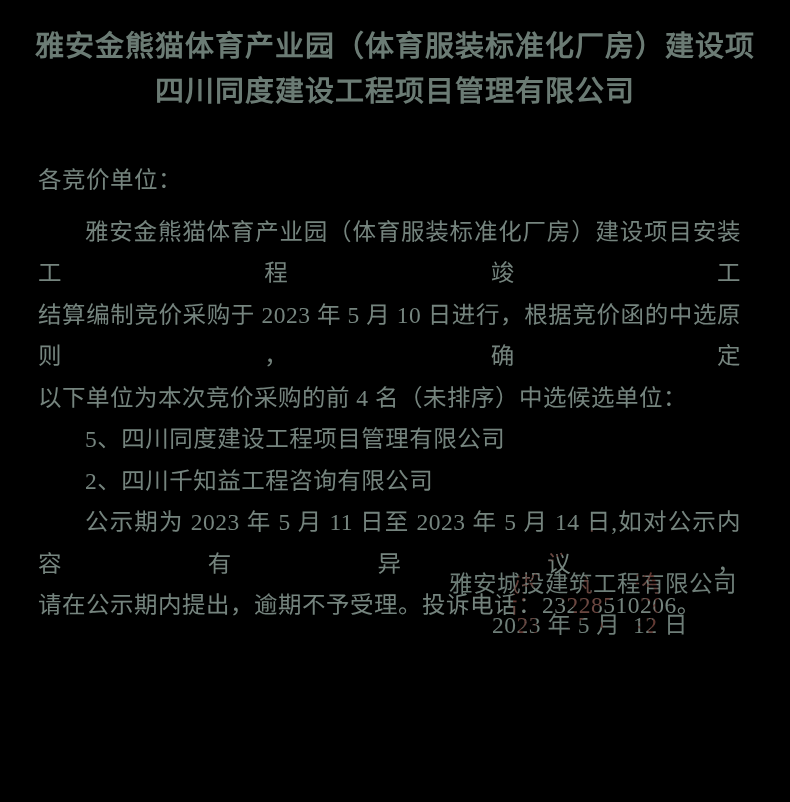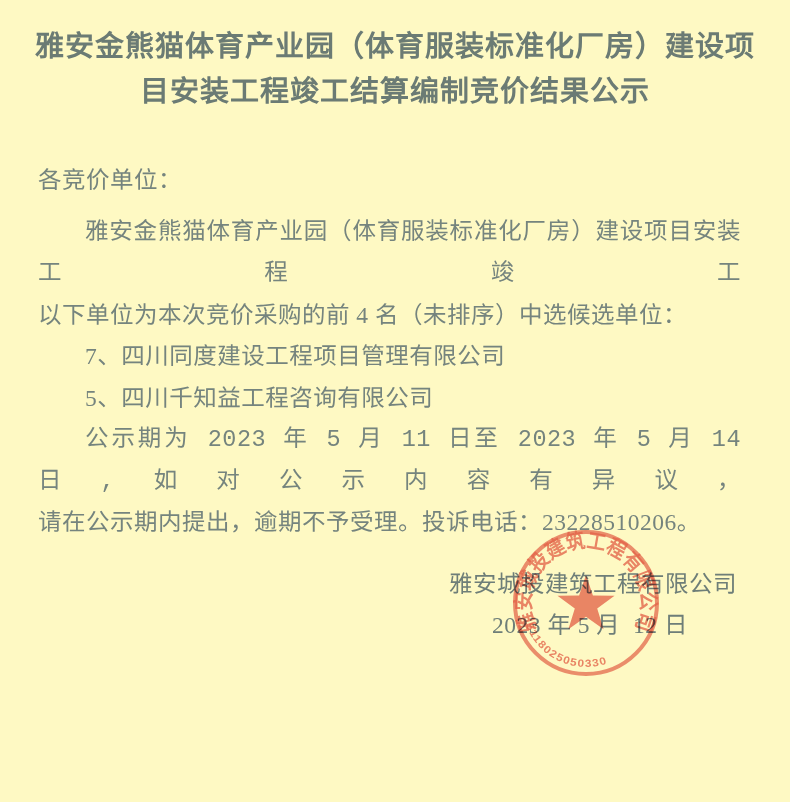--- a/index.html
+++ b/index.html
@@ -1,19 +1,19 @@
 <!DOCTYPE html>
 <html lang="zh-CN"><head>
 <meta charset="utf-8">
 <style>
   html,body{margin:0;padding:0;background:#e9e9e9;}
   .page{
     position:relative;
     width:790px;height:802px;
-    background:#fef9c3;
+    background:#000000;
     overflow:hidden;
     font-family:"Liberation Serif","DejaVu Serif",serif;
     color:#75847e;
   }
   
   .title{
     padding-top:24px;
     text-align:center;
     font-family:"Liberation Sans","DejaVu Sans",sans-serif;
     font-weight:bold;
@@ -29,21 +29,20 @@
     line-height:41.5px;
     letter-spacing:.5px;
   }
   .line{white-space:nowrap;}
   .salutation{margin-bottom:10px;margin-top:46px;}
   .indent{text-indent:47px;}
   .just{
     white-space:normal;
     text-align:justify;
     text-align-last:justify;
-    font-family:Liberation Mono, monospace;
   }
   
   .signature{
     position:absolute;
     top:564px;right:53px;
     text-align:right;
     font-size:23.5px;
     letter-spacing:.5px;
     color:#6e7e78;
   }
@@ -64,31 +63,32 @@
     font-weight:bold;
   }
 </style>
 </head>
 <body>
 
 <div class="page">
 
   <div class="title">
     <div>雅安金熊猫体育产业园（体育服装标准化厂房）建设项</div>
-    <div>目安装工程竣工结算编制竞价结果公示</div>
+    <div>四川同度建设工程项目管理有限公司</div>
   </div>
 
   <div class="content">
     <div class="line salutation">各竞价单位：</div>
 
     <div class="just indent">雅安金熊猫体育产业园（体育服装标准化厂房）建设项目安装工程竣工</div>
+    <div class="just">结算编制竞价采购于 2023 年 5 月 10 日进行，根据竞价函的中选原则，确定</div>
     <div class="line">以下单位为本次竞价采购的前 4 名（未排序）中选候选单位：</div>
 
-    <div class="line indent">7、四川同度建设工程项目管理有限公司</div>
-    <div class="line indent">5、四川千知益工程咨询有限公司</div>
+    <div class="line indent">5、四川同度建设工程项目管理有限公司</div>
+    <div class="line indent">2、四川千知益工程咨询有限公司</div>
 
     <div class="just indent">公示期为 2023 年 5 月 11 日至 2023 年 5 月 14 日,如对公示内容有异议，</div>
     <div class="line">请在公示期内提出，逾期不予受理。投诉电话：23228510206。</div>
   </div>
 
   <div class="signature">
     <div class="sig-company">雅安城投建筑工程有限公司</div>
     <div class="sig-date">2023 年 5 月  12 日</div>
   </div>
 

